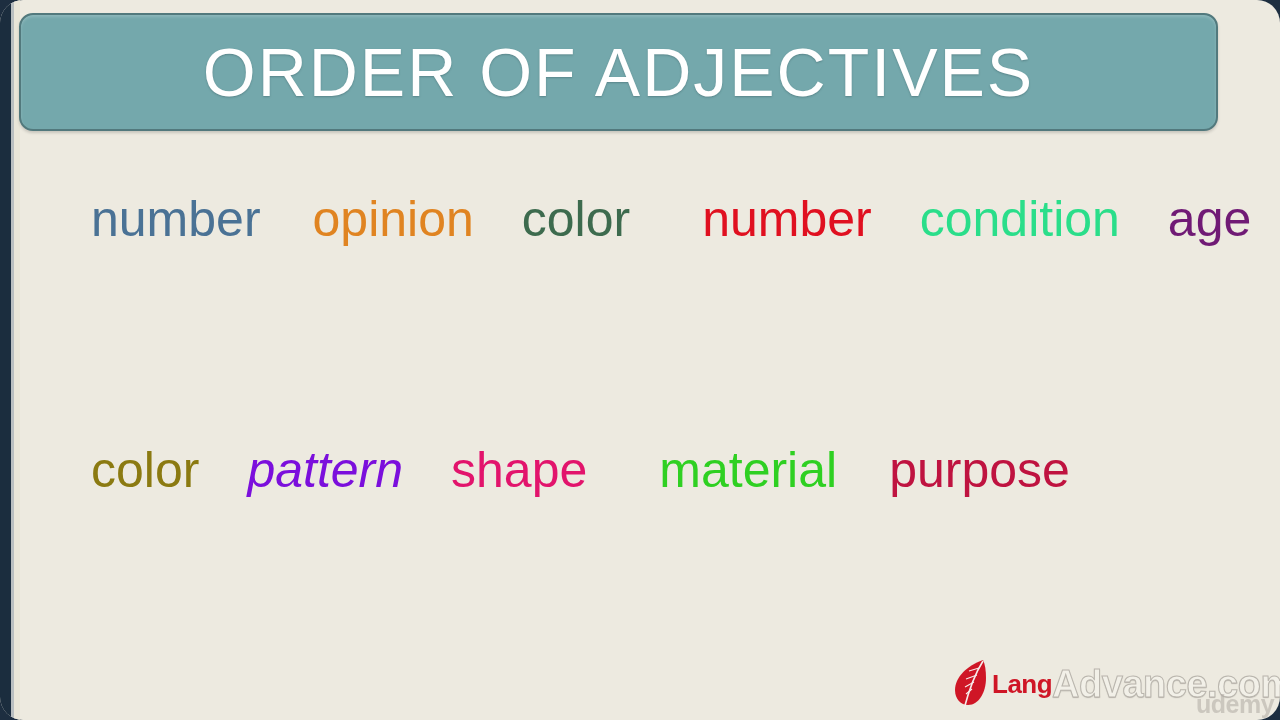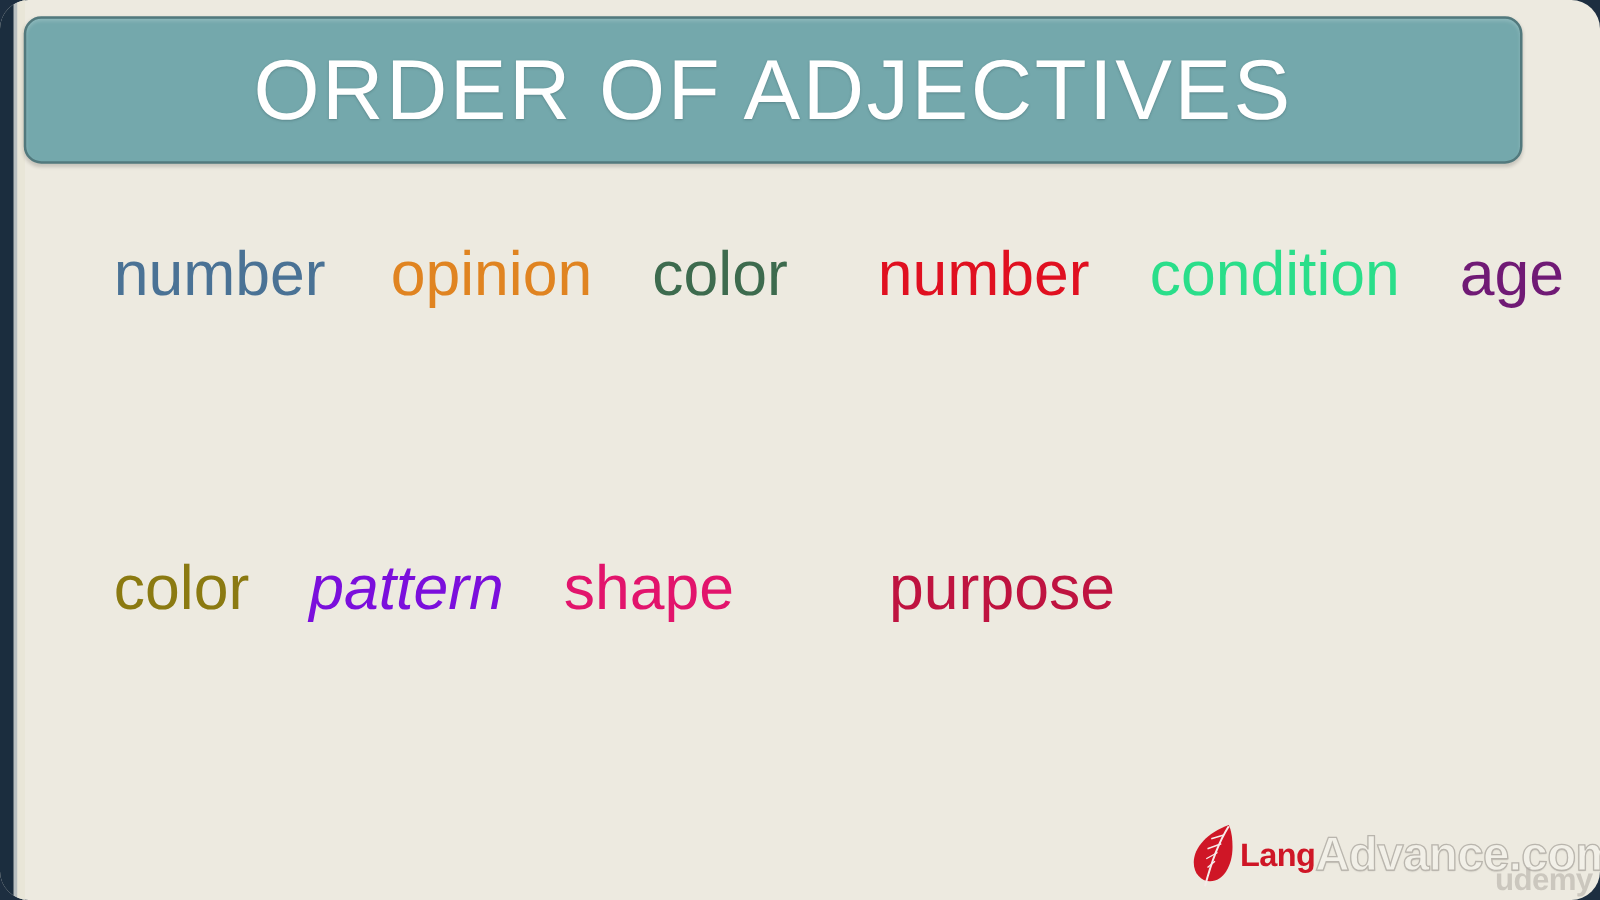--- a/index.html
+++ b/index.html
@@ -165,20 +165,21 @@
       <span class="gap-sm"></span>
       <span class="word" style="color: #701a75;">age</span>
     </div>
   <div class="word-row row-2" id="row2">
       <span class="word" style="color: rgb(139, 122, 17);">color</span>
       <span class="gap-sm"></span>
       <span class="word" style="color: rgb(123, 15, 220); font-style: italic;">pattern</span>
       <span class="gap-sm"></span>
       <span class="word" style="color: rgb(226, 20, 108);">shape</span>
       <span class="gap-lg"></span>
+      <span class="word" style="color: rgb(47, 208, 34);">material</span>
       <span class="gap-md"></span>
       <span class="word" style="color: rgb(191, 19, 64); text-align: right;">purpose</span>
     </div>
 
   <div class="logo">
     <svg class="leaf-icon" viewBox="0 0 36 52">
       <path d="M31 2 C14 8, 3 20, 3 32 C3 41, 9 47, 16 47 C27 47, 34 34, 34 20 C34 12, 33 6, 31 2 Z" fill="#cf1626"></path>
       <path d="M31 3 C24 14, 18 28, 12 51" stroke="#f6eceb" stroke-width="1.6" fill="none"></path>
       <path d="M27 10 L17 13 M25 17 L14 21 M22 24 L13 29 M20 31 L14 36" stroke="#f6eceb" stroke-width="1.1" fill="none"></path>
     </svg>

